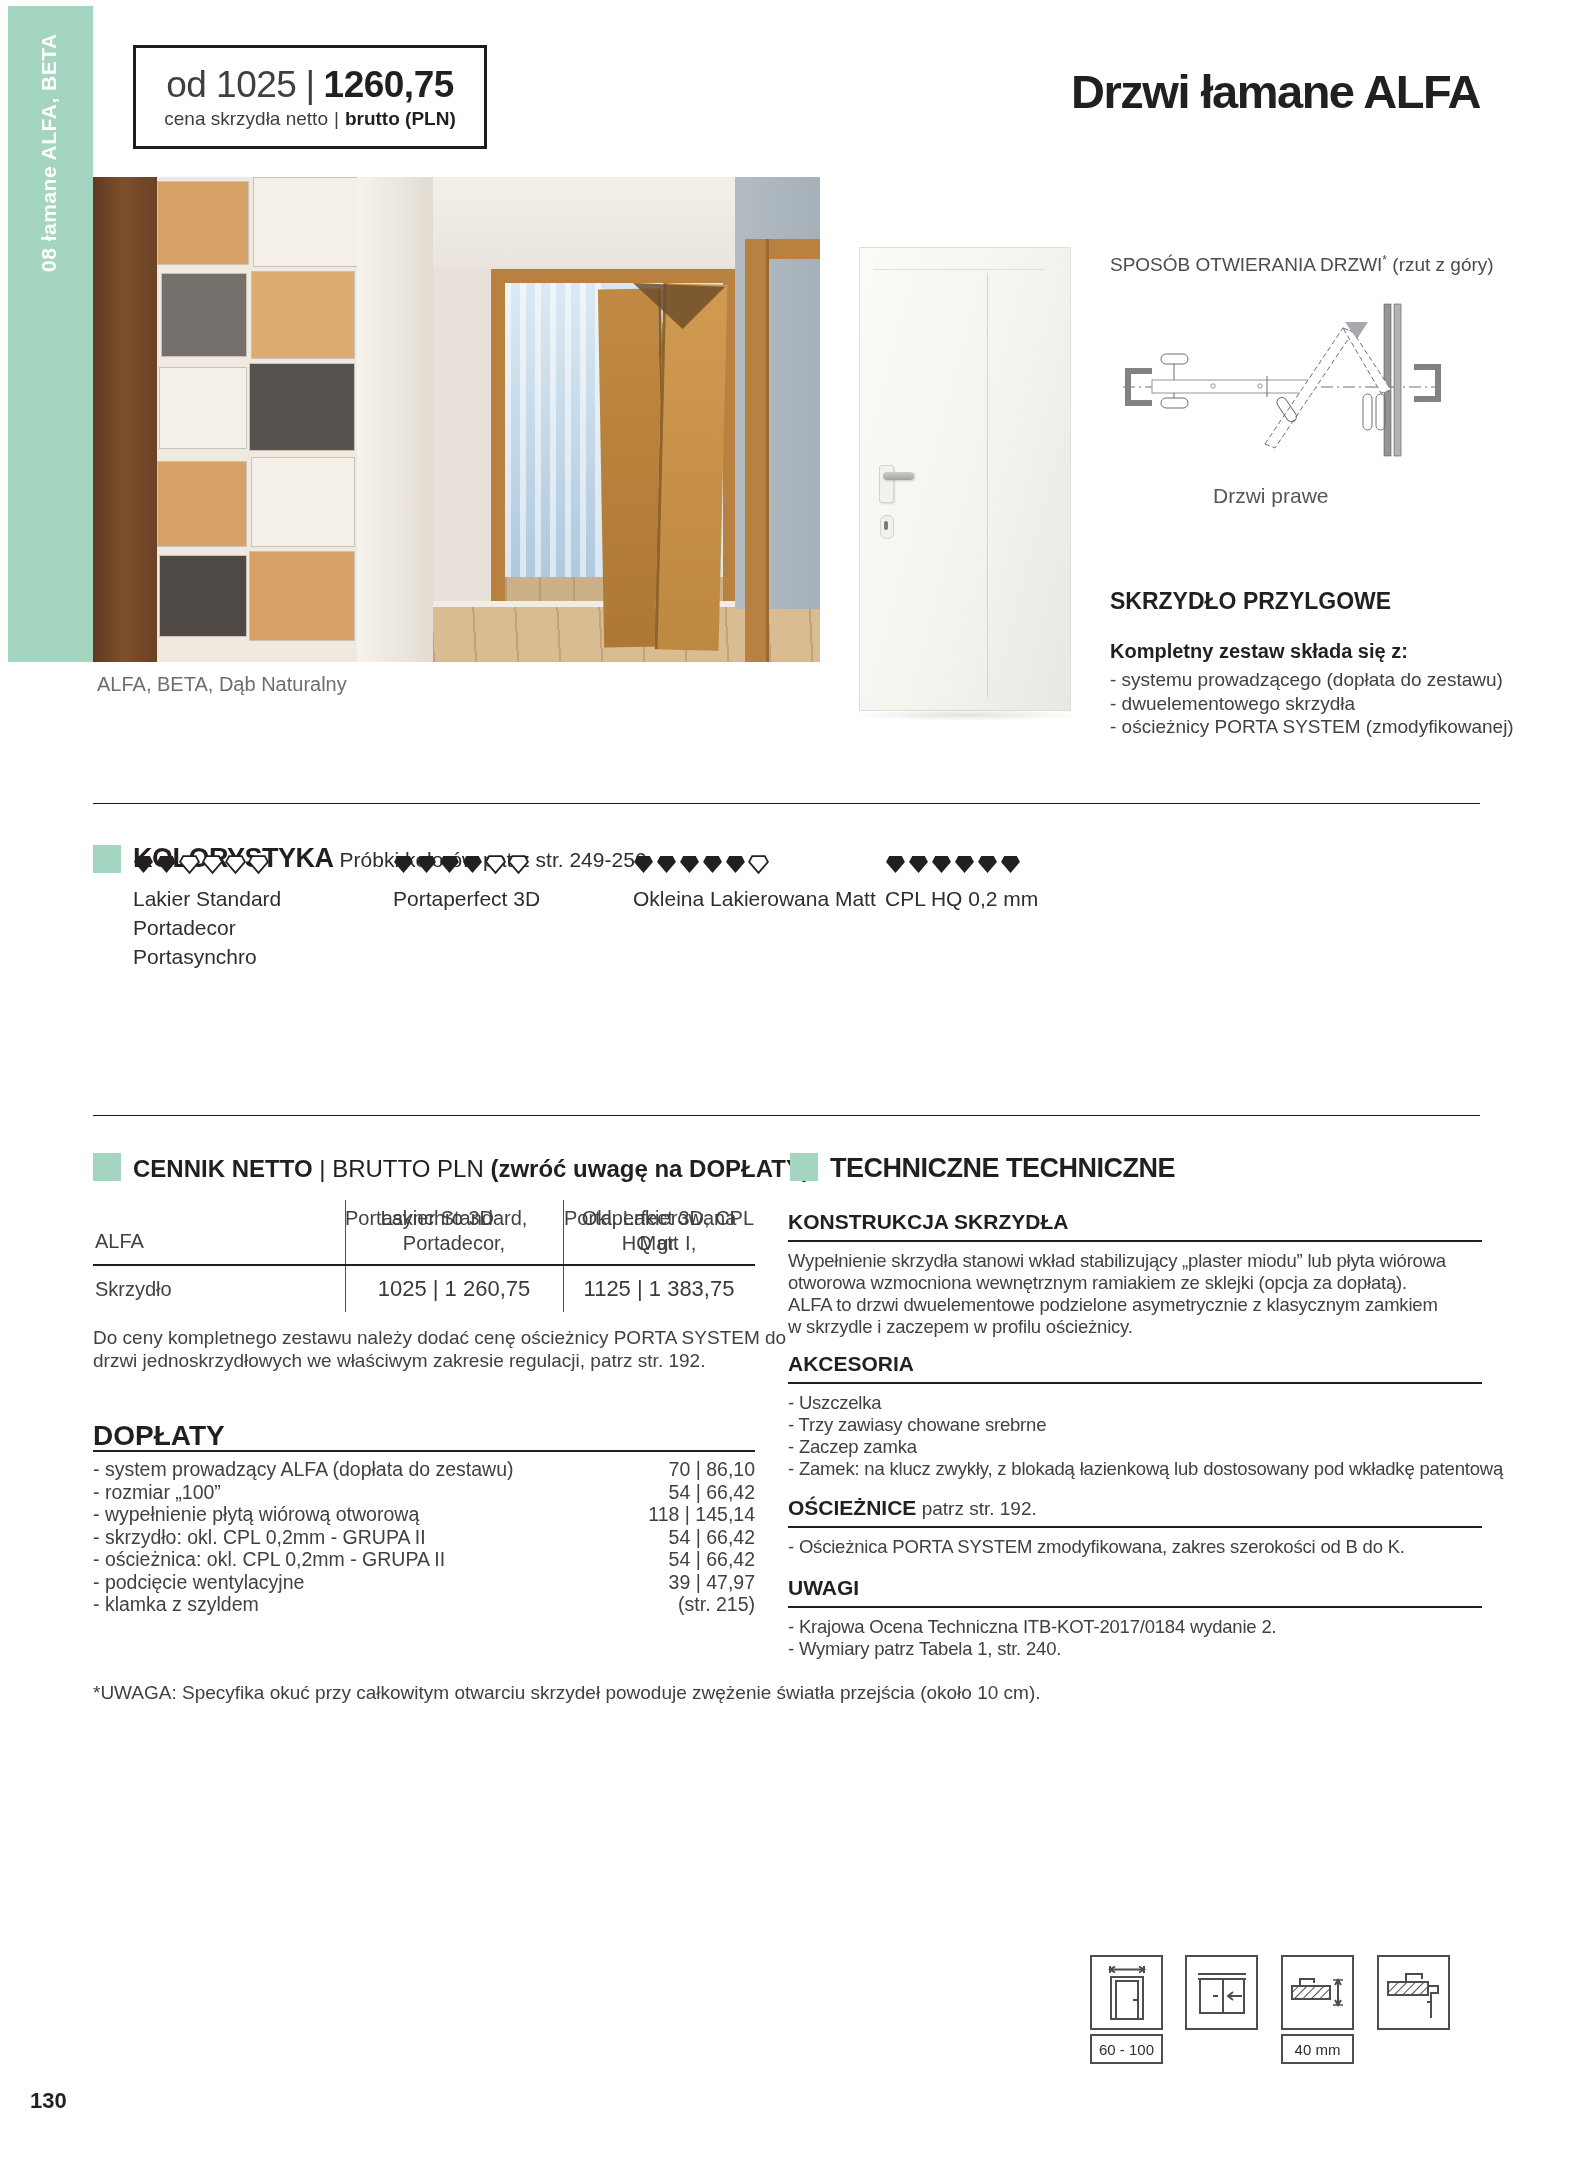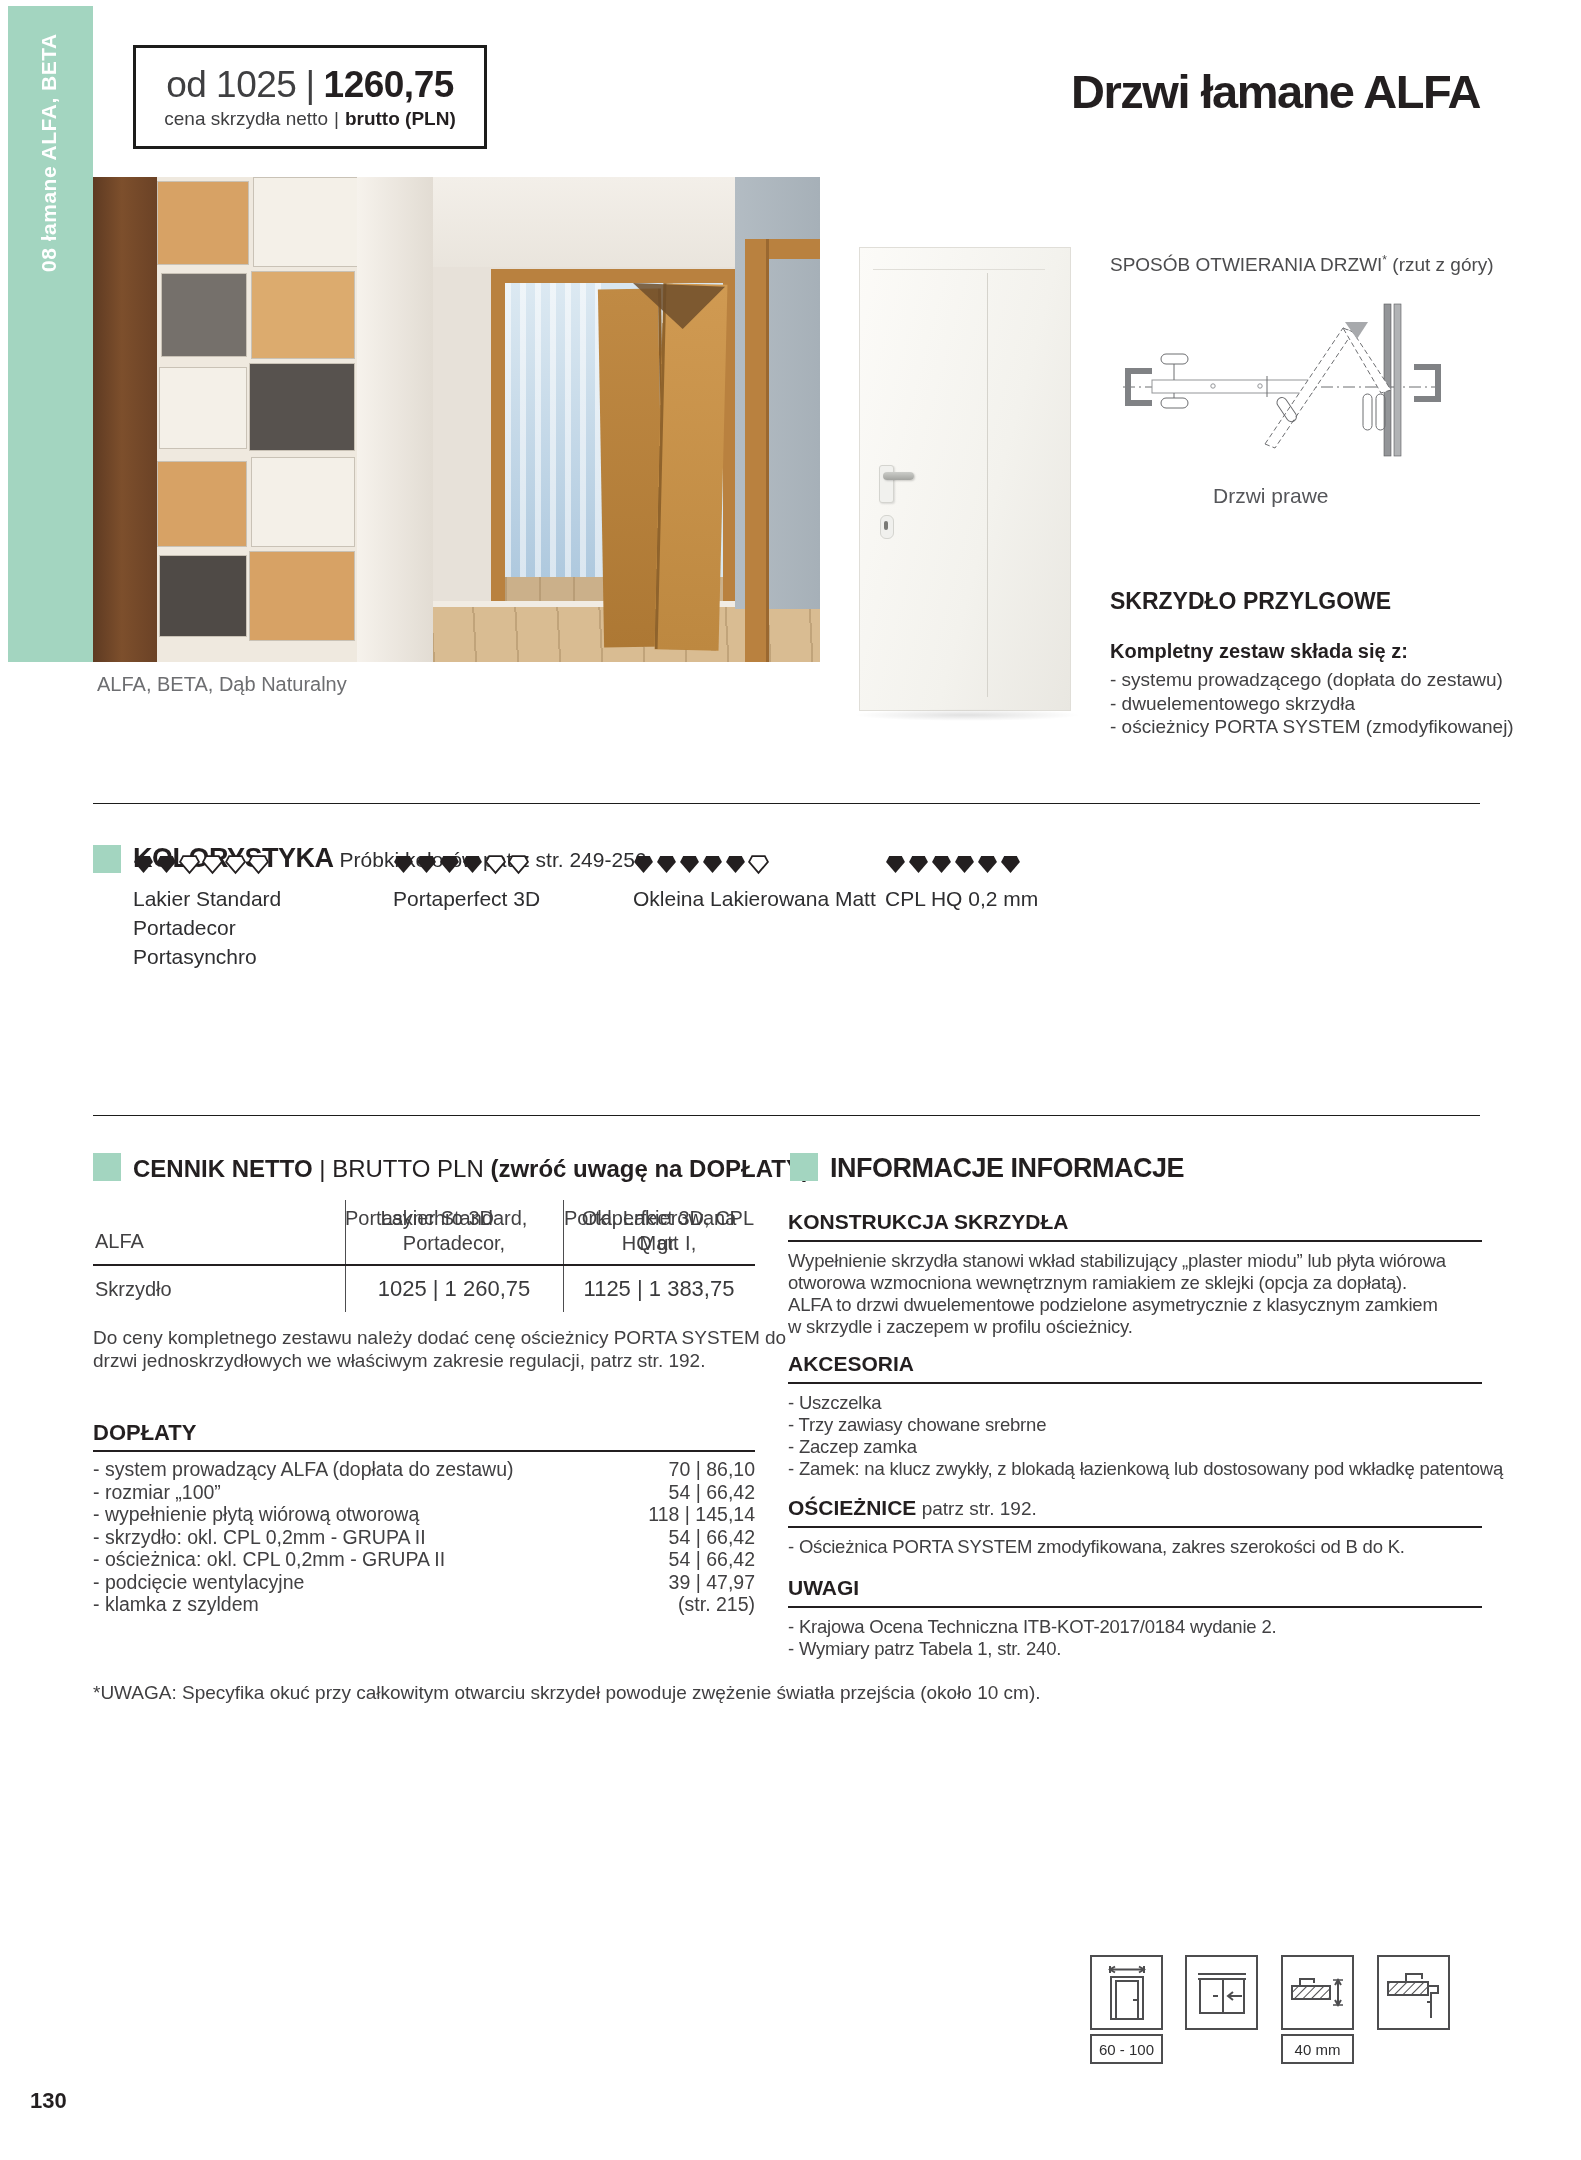--- a/index.html
+++ b/index.html
@@ -111,21 +111,21 @@
   .price-table div{position:absolute;}
   .pt-v{width:1px;background:#4d4d4f;top:0;height:112px;}
   .pt-hdr{top:6px;line-height:25px;text-align:center;}
   .pt-corner{left:2px;top:30px;}
   .pt-hline{left:0;top:64px;width:662px;height:2px;background:#231f20;}
   .pt-rowlabel{left:2px;top:78px;}
   .pt-val{top:76px;font-size:22px;text-align:center;color:#3a3a3c;}
   .cennik-note{left:93px;top:1326px;width:680px;font-size:19px;line-height:23px;color:#414042;white-space:nowrap;}
 
   
-  .dop-heading{left:93px;top:1420px;font-size:22px;font-weight:bold;}
+  .dop-heading{left:93px;top:1420px;font-size:28px;font-weight:bold;}
   .dop-rule{left:93px;top:1450px;width:662px;}
   .dop-list{left:93px;top:1458px;width:662px;font-size:19.5px;color:#414042;}
   .dop-row{display:flex;justify-content:space-between;line-height:22.5px;white-space:nowrap;}
 
   
   .tech-title{left:830px;top:1153px;}
   .tech-head{left:788px;font-size:21px;font-weight:bold;white-space:nowrap;}
   .tech-head .plain{font-weight:normal;font-size:19px;color:#414042;}
   .tech-rule{left:788px;width:694px;}
   .tech-body{left:788px;width:700px;font-size:18.5px;line-height:22px;color:#414042;letter-spacing:-.2px;}
@@ -408,21 +408,21 @@
         <span>- podcięcie wentylacyjne</span>
         <span>39 | 47,97</span>
       </div>
     <div class="dop-row">
         <span>- klamka z szyldem</span>
         <span>(str. 215)</span>
       </div>
   </div>
 
   <div class="abs sq" style="left:790px;top:1153px;"></div>
-  <div class="abs sec-title tech-title">INFORMACJE INFORMACJE</div>
+  <div class="abs sec-title tech-title">TECHNICZNE TECHNICZNE</div>
 
   <div class="abs tech-head" style="top:1210px;">KONSTRUKCJA SKRZYDŁA</div>
   <div class="abs rule-2 tech-rule" style="top:1240px;"></div>
   <div class="abs tech-body" style="top:1250px;">
       <div>Wypełnienie skrzydła stanowi wkład stabilizujący „plaster miodu” lub płyta wiórowa</div>
       <div>otworowa wzmocniona wewnętrznym ramiakiem ze sklejki (opcja za dopłatą).</div>
       <div>ALFA to drzwi dwuelementowe podzielone asymetrycznie z klasycznym zamkiem</div>
       <div>w skrzydle i zaczepem w profilu ościeżnicy.</div>
     </div>
 

